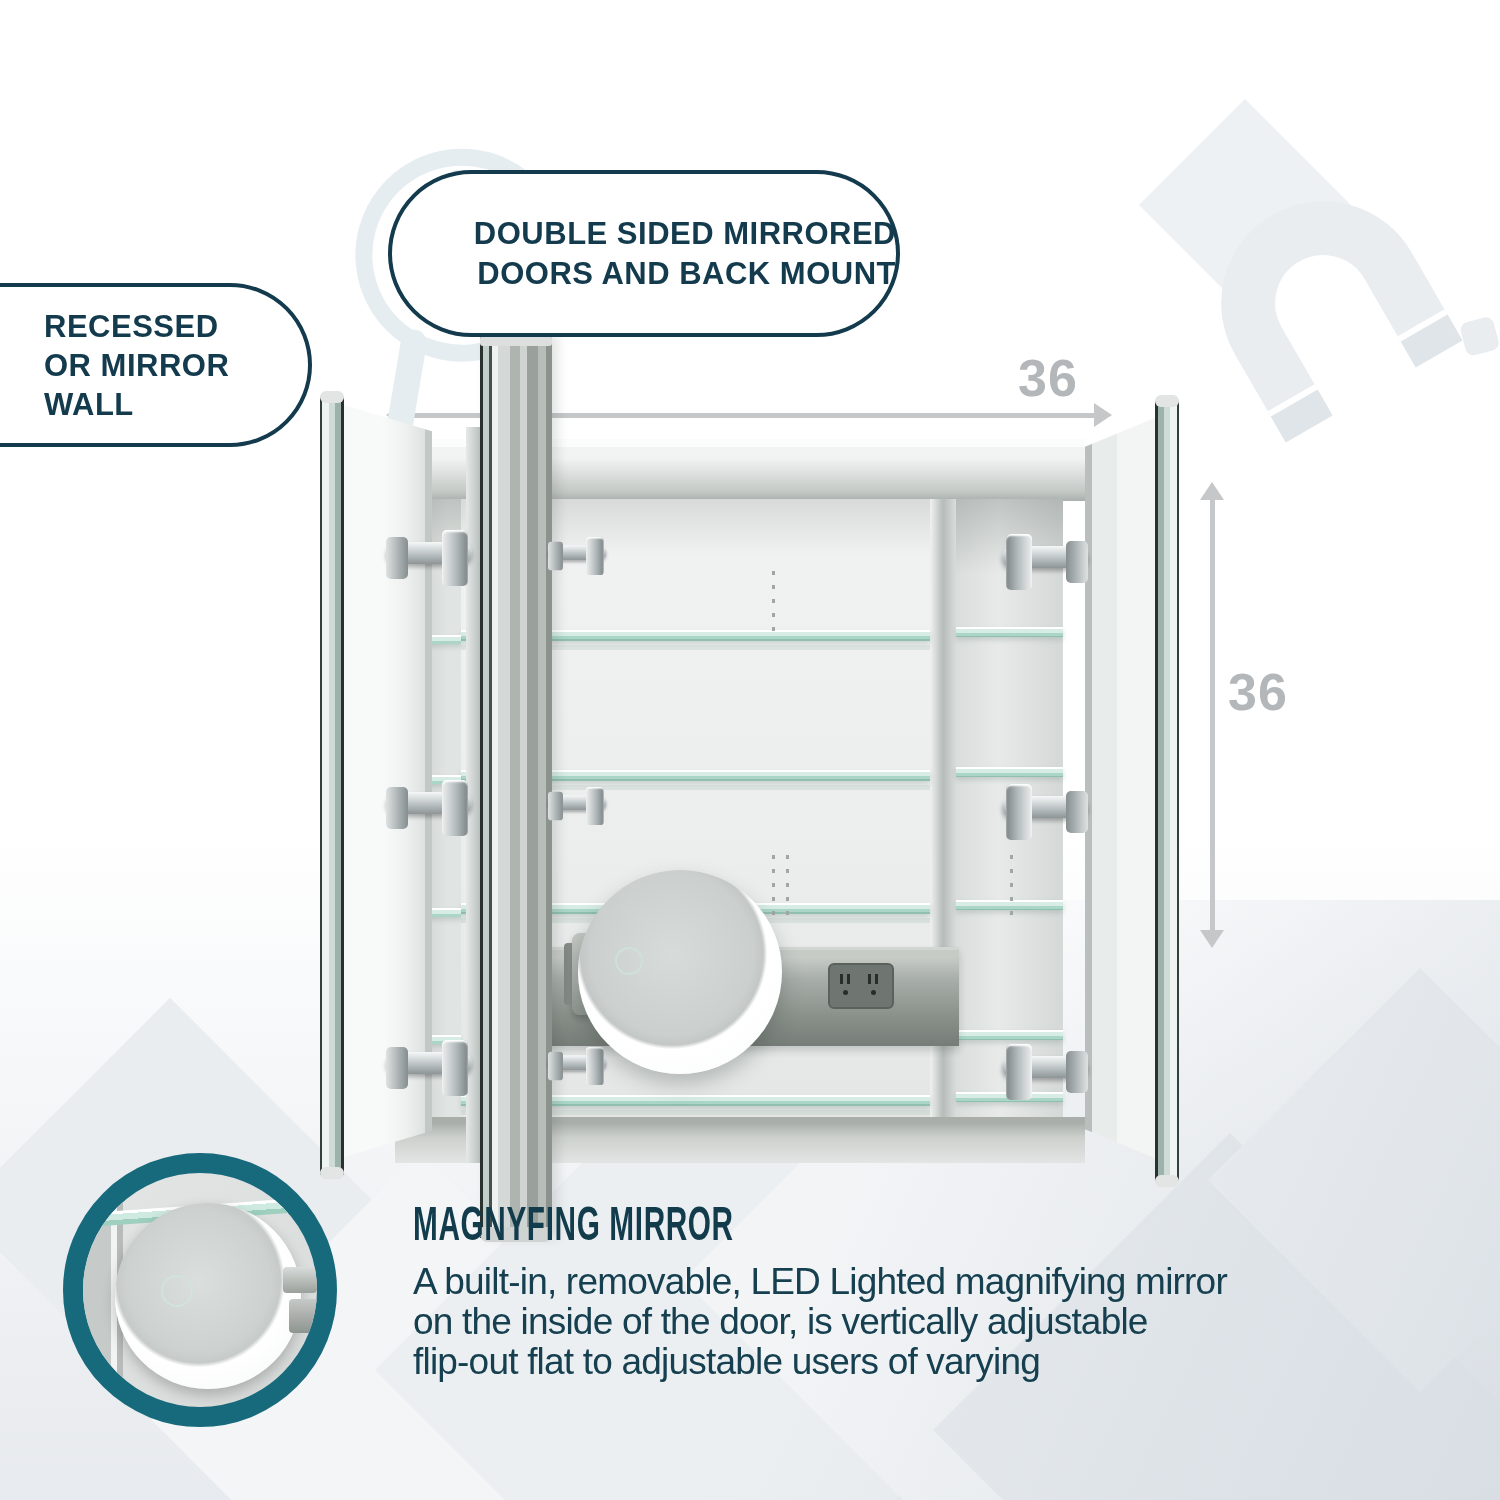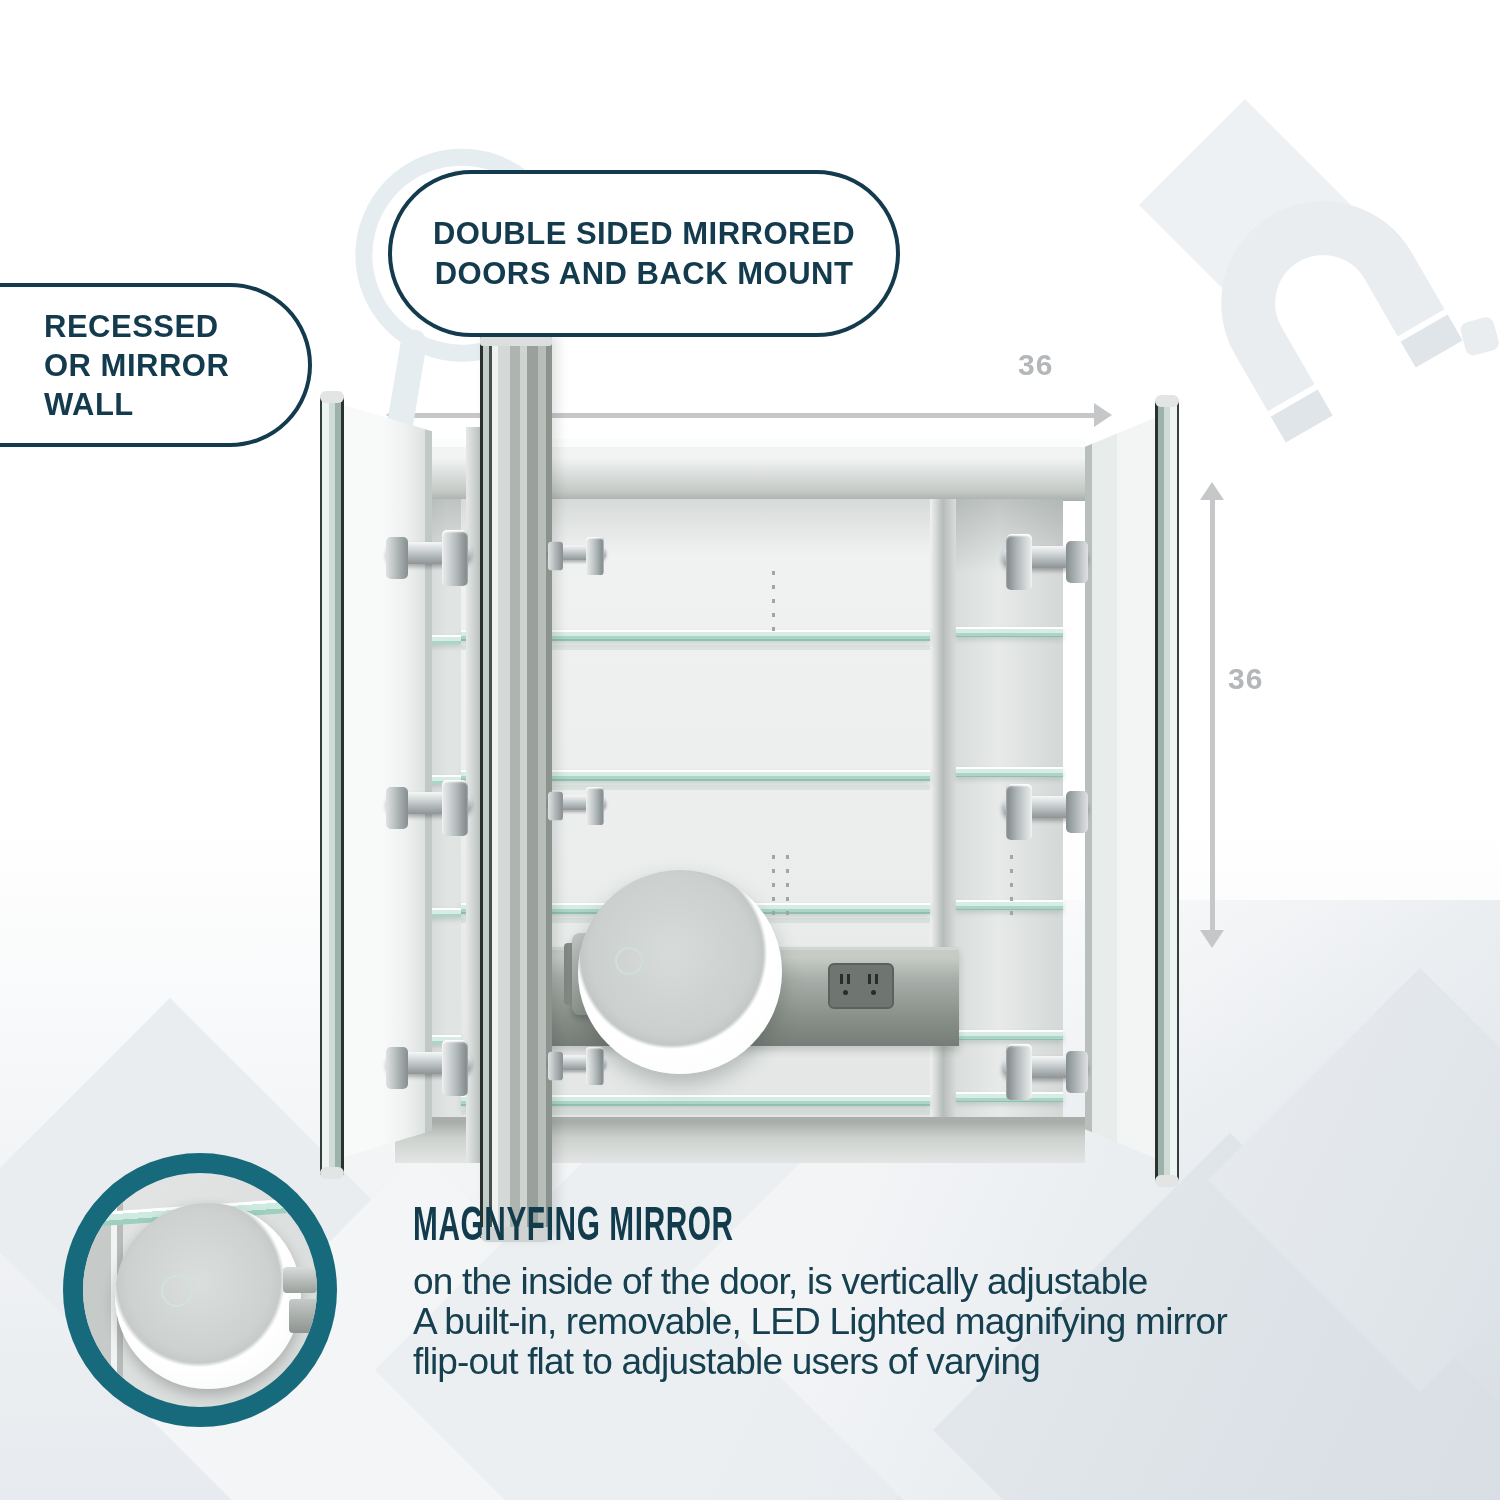--- a/index.html
+++ b/index.html
@@ -10,28 +10,28 @@
   
   .diamond{position:absolute;transform:rotate(45deg);}
   .corner-shade{position:absolute;left:0;top:900px;width:1500px;height:600px;
     background:linear-gradient(115deg,rgba(255,255,255,0) 55%,rgba(205,212,220,.55) 100%);}
 
   
   .pill{position:absolute;background:#ffffff;border:4px solid #133B4D;box-sizing:border-box;
         display:flex;flex-direction:column;justify-content:center;z-index:40;}
   .pill .ln{display:block;color:#133B4D;font-weight:700;font-size:31px;line-height:40px;letter-spacing:.5px;}
   #pill-magnetic{left:1093px;top:45px;width:362px;height:165px;border-radius:95px;align-items:center;text-align:center;}
-  #pill-doors{left:388px;top:170px;width:512px;height:167px;border-radius:90px;align-items:center;text-align:center;}
+  #pill-doors{left:388px;top:170px;width:512px;height:167px;border-radius:90px;align-items:flex-end;text-align:center;}
   #pill-recessed{left:-80px;top:283px;width:392px;height:164px;border-radius:85px;padding-left:120px;align-items:flex-start;}
   #pill-recessed .ln{line-height:39px;}
 
   
   .dim-line{position:absolute;background:#c5c7c8;}
   .ah{position:absolute;width:0;height:0;border-style:solid;}
-  .dim-label{position:absolute;color:#b3b7ba;font-size:30px;font-weight:600;letter-spacing:1px;}
+  .dim-label{position:absolute;color:#b3b7ba;font-size:52px;font-weight:600;letter-spacing:1px;}
 
   
   #cabinet{position:absolute;left:320px;top:335px;width:860px;height:905px;z-index:10;}
   #cabinet .abs{position:absolute;}
   .frame-top{left:75px;top:104px;width:690px;height:62px;
      background:linear-gradient(180deg,#fbfcfc 0 8px,#f2f4f3 8px 30%,#c3c8c5 85%,#a9afac 100%);}
   .interior{left:97px;top:164px;width:646px;height:626px;
      background:linear-gradient(180deg,rgba(120,130,126,.22),rgba(120,130,126,0) 9%),
                 linear-gradient(180deg,#f1f3f2 0%,#ebeeed 55%,#e3e6e5 100%);}
   .col-left{left:97px;top:164px;width:44px;height:626px;
@@ -265,18 +265,18 @@
     <div class="abs in-door"></div>
     <div class="abs in-shelf"></div>
     <div class="abs in-mirror"></div>
     <div class="abs in-touch"></div>
     <div class="abs in-hinge1"></div>
     <div class="abs in-hinge2"></div>
   </div>
 
   <div id="mag-title">MAGNYFING MIRROR</div>
   <div id="mag-para">
+    <span class="pl">A built-in, removable, LED Lighted magnifying mirror</span>
     <span class="pl">on the inside of the door, is vertically adjustable</span>
-    <span class="pl">A built-in, removable, LED Lighted magnifying mirror</span>
     <span class="pl">flip-out flat to adjustable users of varying</span>
   </div>
 
 </div>
 
 </body></html>

